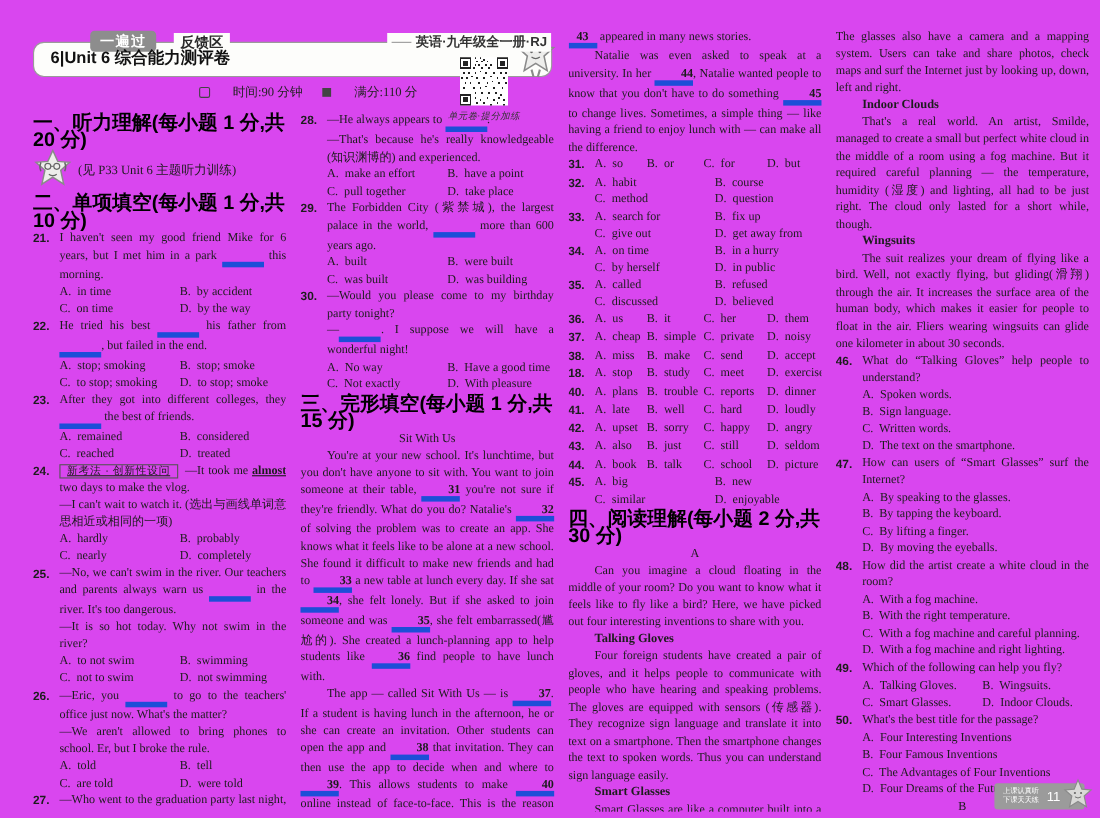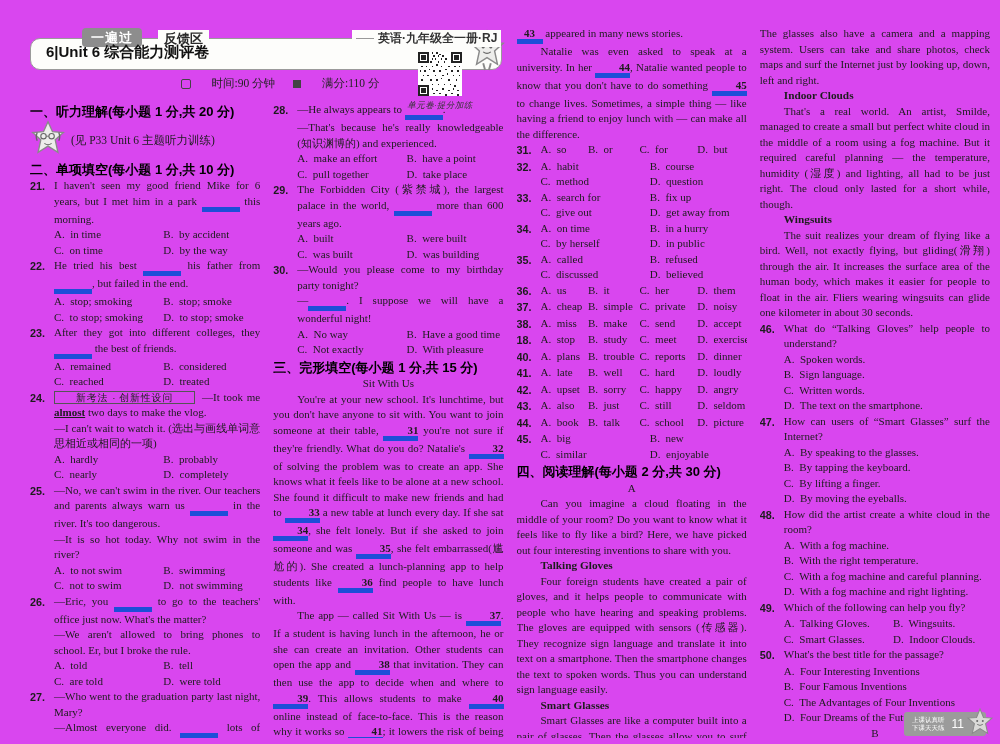--- a/index.html
+++ b/index.html
@@ -23,41 +23,41 @@
            font-family:"Liberation Sans","DejaVu Sans",sans-serif;font-size:12px;color:#333;z-index:2;}
   .edition:before{content:"";display:inline-block;width:18px;height:0;border-top:1.5px solid #999;vertical-align:middle;margin-right:4px;}
   .timerow{position:absolute;left:110px;top:52px;width:280px;display:flex;gap:18px;justify-content:center;align-items:center;font-size:11.5px;color:#222;}
   .mitem{display:flex;align-items:center;gap:21px;}
   .ico-t{width:8px;height:8px;border:1px solid #444;border-radius:2px;display:inline-block;}
   .ico-s{width:8px;height:8px;background:#444;display:inline-block;}
   .qr{position:absolute;left:388px;top:28px;width:44px;height:44px;}
   .qrcap{position:absolute;left:356px;top:76px;width:108px;text-align:center;font-size:8.5px;font-style:italic;color:#333;letter-spacing:.5px;}
   .mascot-tr{position:absolute;left:438px;top:4px;width:38px;height:44px;}
   
-  .sec-h{font-weight:700;font-size:13px;font-family:"Liberation Sans","DejaVu Sans",sans-serif;color:#000;margin:2px 0 1px;}
+  .sec-h{font-weight:700;font-size:18px;font-family:"Liberation Sans","DejaVu Sans",sans-serif;color:#000;margin:2px 0 1px;}
   .listen{display:flex;align-items:center;gap:5px;margin:2px 0;height:38px;}
   .listen-x{font-size:11.5px;}
   .q{display:flex;}
   .qnum{flex:0 0 24px;font-weight:700;font-family:"Liberation Sans","DejaVu Sans",sans-serif;font-size:10.8px;padding-top:1px;}
   .qbody{flex:1;min-width:0;}
   .ln{text-align:justify;}
   .orow{margin-left:24px;display:grid;}
   .qbody>.orow{margin-left:0;}
   .g2{grid-template-columns:53% 47%;}
   .g4{grid-template-columns:23% 25% 28% 24%;}
   .ovcol{margin-left:24px;}
   .ovcol .opt{display:block;}
   .opt{white-space:nowrap;overflow:hidden;}
   .para{text-align:justify;text-indent:24px;}
   .para.ni{text-indent:0;}
   .center-t{text-align:center;font-weight:400;font-size:11px;}
   .subhead{font-weight:700;margin-left:24px;font-size:11.3px;}
   .blank{display:inline-block;min-width:38px;border-bottom:5px solid #1d4ed8;text-align:center;height:12px;line-height:12px;}
   .blank.num{min-width:26px;font-weight:600;}
-  .tagbox{border:1px solid #555;font-family:"Liberation Sans","DejaVu Sans",sans-serif;font-size:9.8px;padding:0 21px;margin-right:3px;color:#222;}
+  .tagbox{border:1px solid #555;font-family:"Liberation Sans","DejaVu Sans",sans-serif;font-size:9.8px;padding:0 6px;margin-right:3px;color:#222;text-decoration:underline;}
   .ulb{text-decoration:underline;}
   
   .foot{position:absolute;right:14px;bottom:8px;height:24px;background:#9b9b9b;border-radius:3px;
         display:flex;align-items:center;padding:0 22px 0 8px;color:#fff;z-index:3;}
   .foot-slogan{font-size:6.5px;line-height:8px;text-align:center;margin-right:7px;font-family:"Liberation Sans","DejaVu Sans",sans-serif;}
   .foot-page{font-size:12px;font-weight:400;font-family:"Liberation Sans","DejaVu Sans",sans-serif;}
   .foot-star{position:absolute;right:-8px;top:-5px;width:28px;height:32px;}
 </style>
 </head>
 <body>

